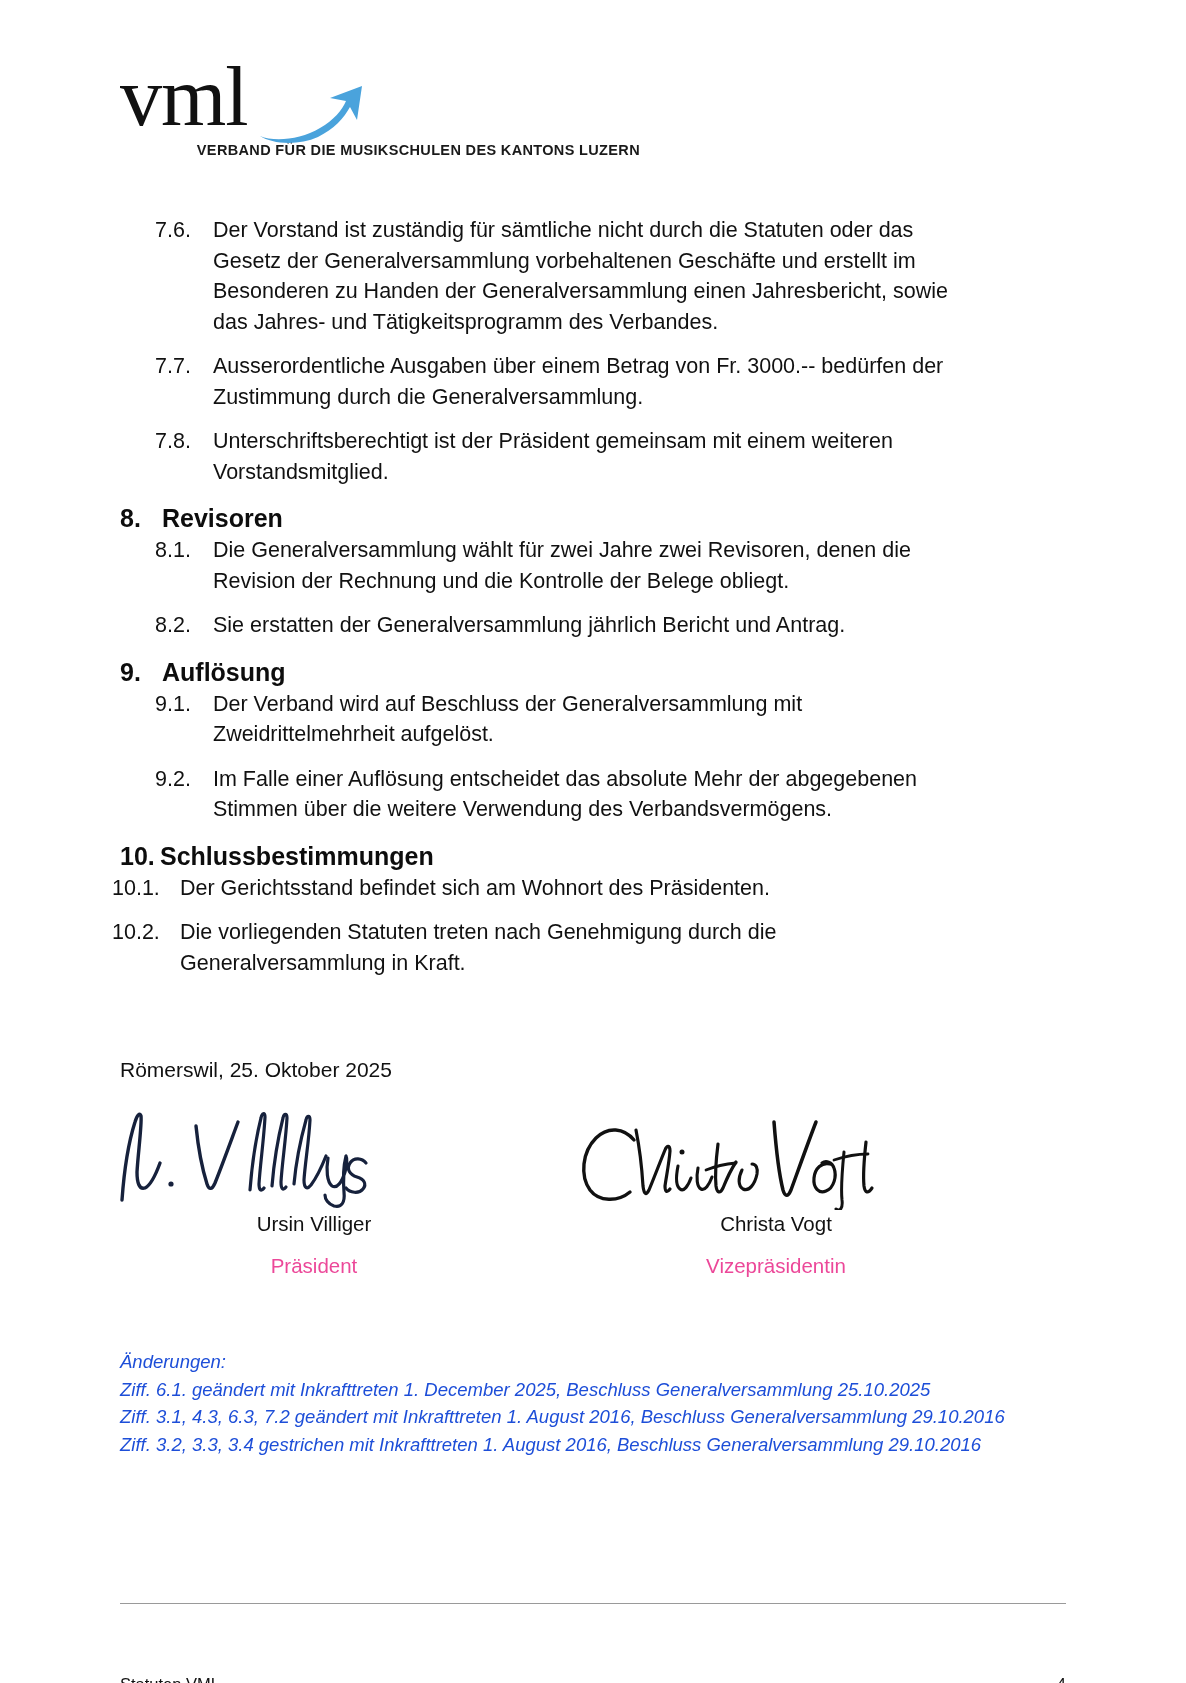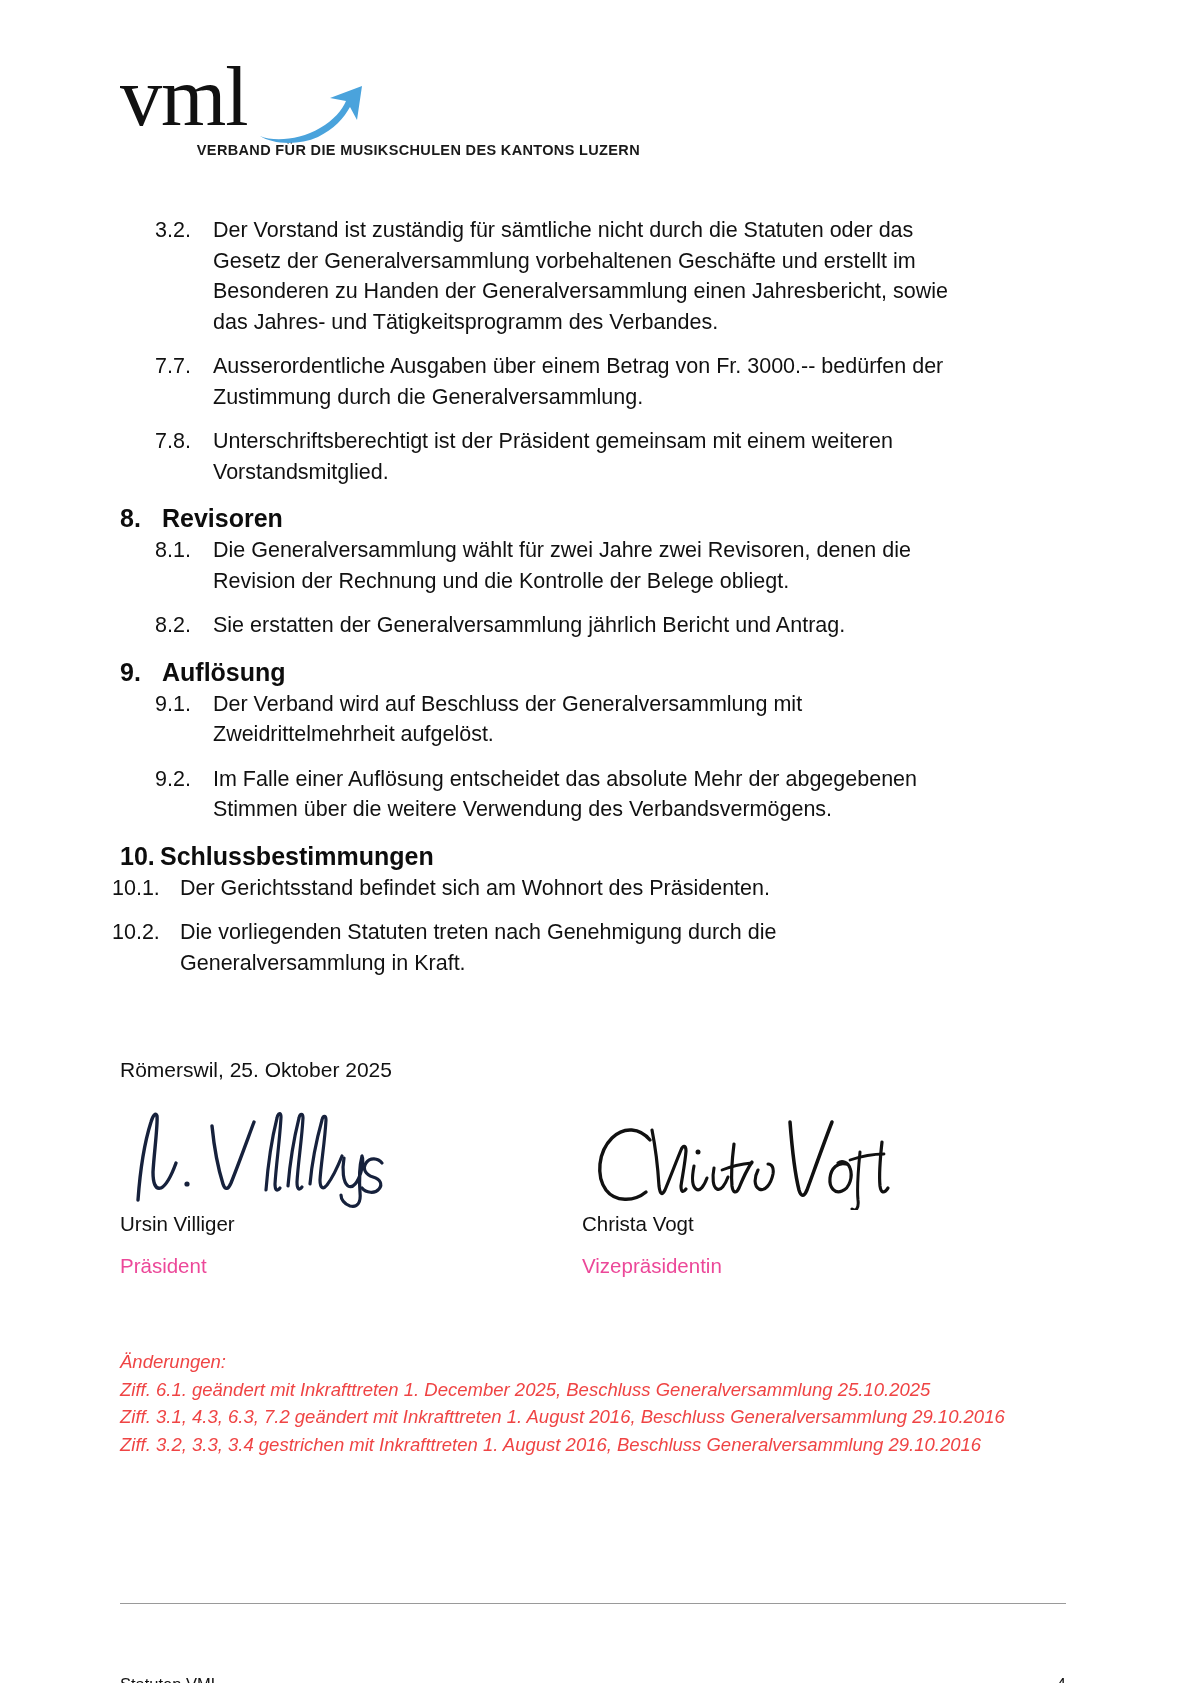--- a/index.html
+++ b/index.html
@@ -118,24 +118,25 @@
     left: 120px;
     top: 1055px;
     font-size: 21px;
     line-height: 30px;
     color: #111;
   }
 
   
   .sig-area {
     position: absolute;
-    left: 120px;
+    left: 104px;
     top: 1100px;
     width: 900px;
     height: 200px;
+    text-align: center;
   }
   .sig-col {
     position: absolute;
     top: 0;
     width: 420px;
   }
   .sig-col.left  { left: 0px; }
   .sig-col.right { left: 462px; }
   .sig-img {
     height: 110px;
@@ -159,21 +160,21 @@
   .changes {
     position: absolute;
     left: 120px;
     top: 1348px;
     width: 940px;
   }
   .changes div {
     font-style: italic;
     font-size: 18.5px;
     line-height: 27.5px;
-    color: #ef4444;
+    color: #1d4ed8;
     white-space: nowrap;
   }
 
   
   .footer-rule {
     position: absolute;
     left: 120px;
     top: 1603px;
     width: 946px;
     height: 1px;
@@ -202,21 +203,21 @@
       <svg class="logo-arrow" viewBox="0 0 110 60">
         <path d="M2,52 C16,58 42,56 62,44 C76,36 84,26 88,17 L72,14 L104,2 L99,36 L92,23 C86,34 76,45 60,53 C40,62 14,60 2,52 Z" fill="#4aa3dc"></path>
       </svg>
     </div>
     <div class="logo-tag">VERBAND FÜR DIE MUSIKSCHULEN DES KANTONS LUZERN</div>
   </div>
 
   <div class="content">
 
     <div class="clause">
-      <span class="num">3.2.</span>
+      <span class="num">7.6.</span>
       <span class="txt">Der Vorstand ist zuständig für sämtliche nicht durch die Statuten oder das Gesetz der Generalversammlung vorbehaltenen Geschäfte und erstellt im Besonderen zu Handen der Generalversammlung einen Jahresbericht, sowie das Jahres- und Tätigkeitsprogramm des Verbandes.</span>
     </div>
 
     <div class="clause">
       <span class="num">7.7.</span>
       <span class="txt">Ausserordentliche Ausgaben über einem Betrag von Fr. 3000.-- bedürfen der Zustimmung durch die Generalversammlung.</span>
     </div>
 
     <div class="clause">
       <span class="num">7.8.</span>

